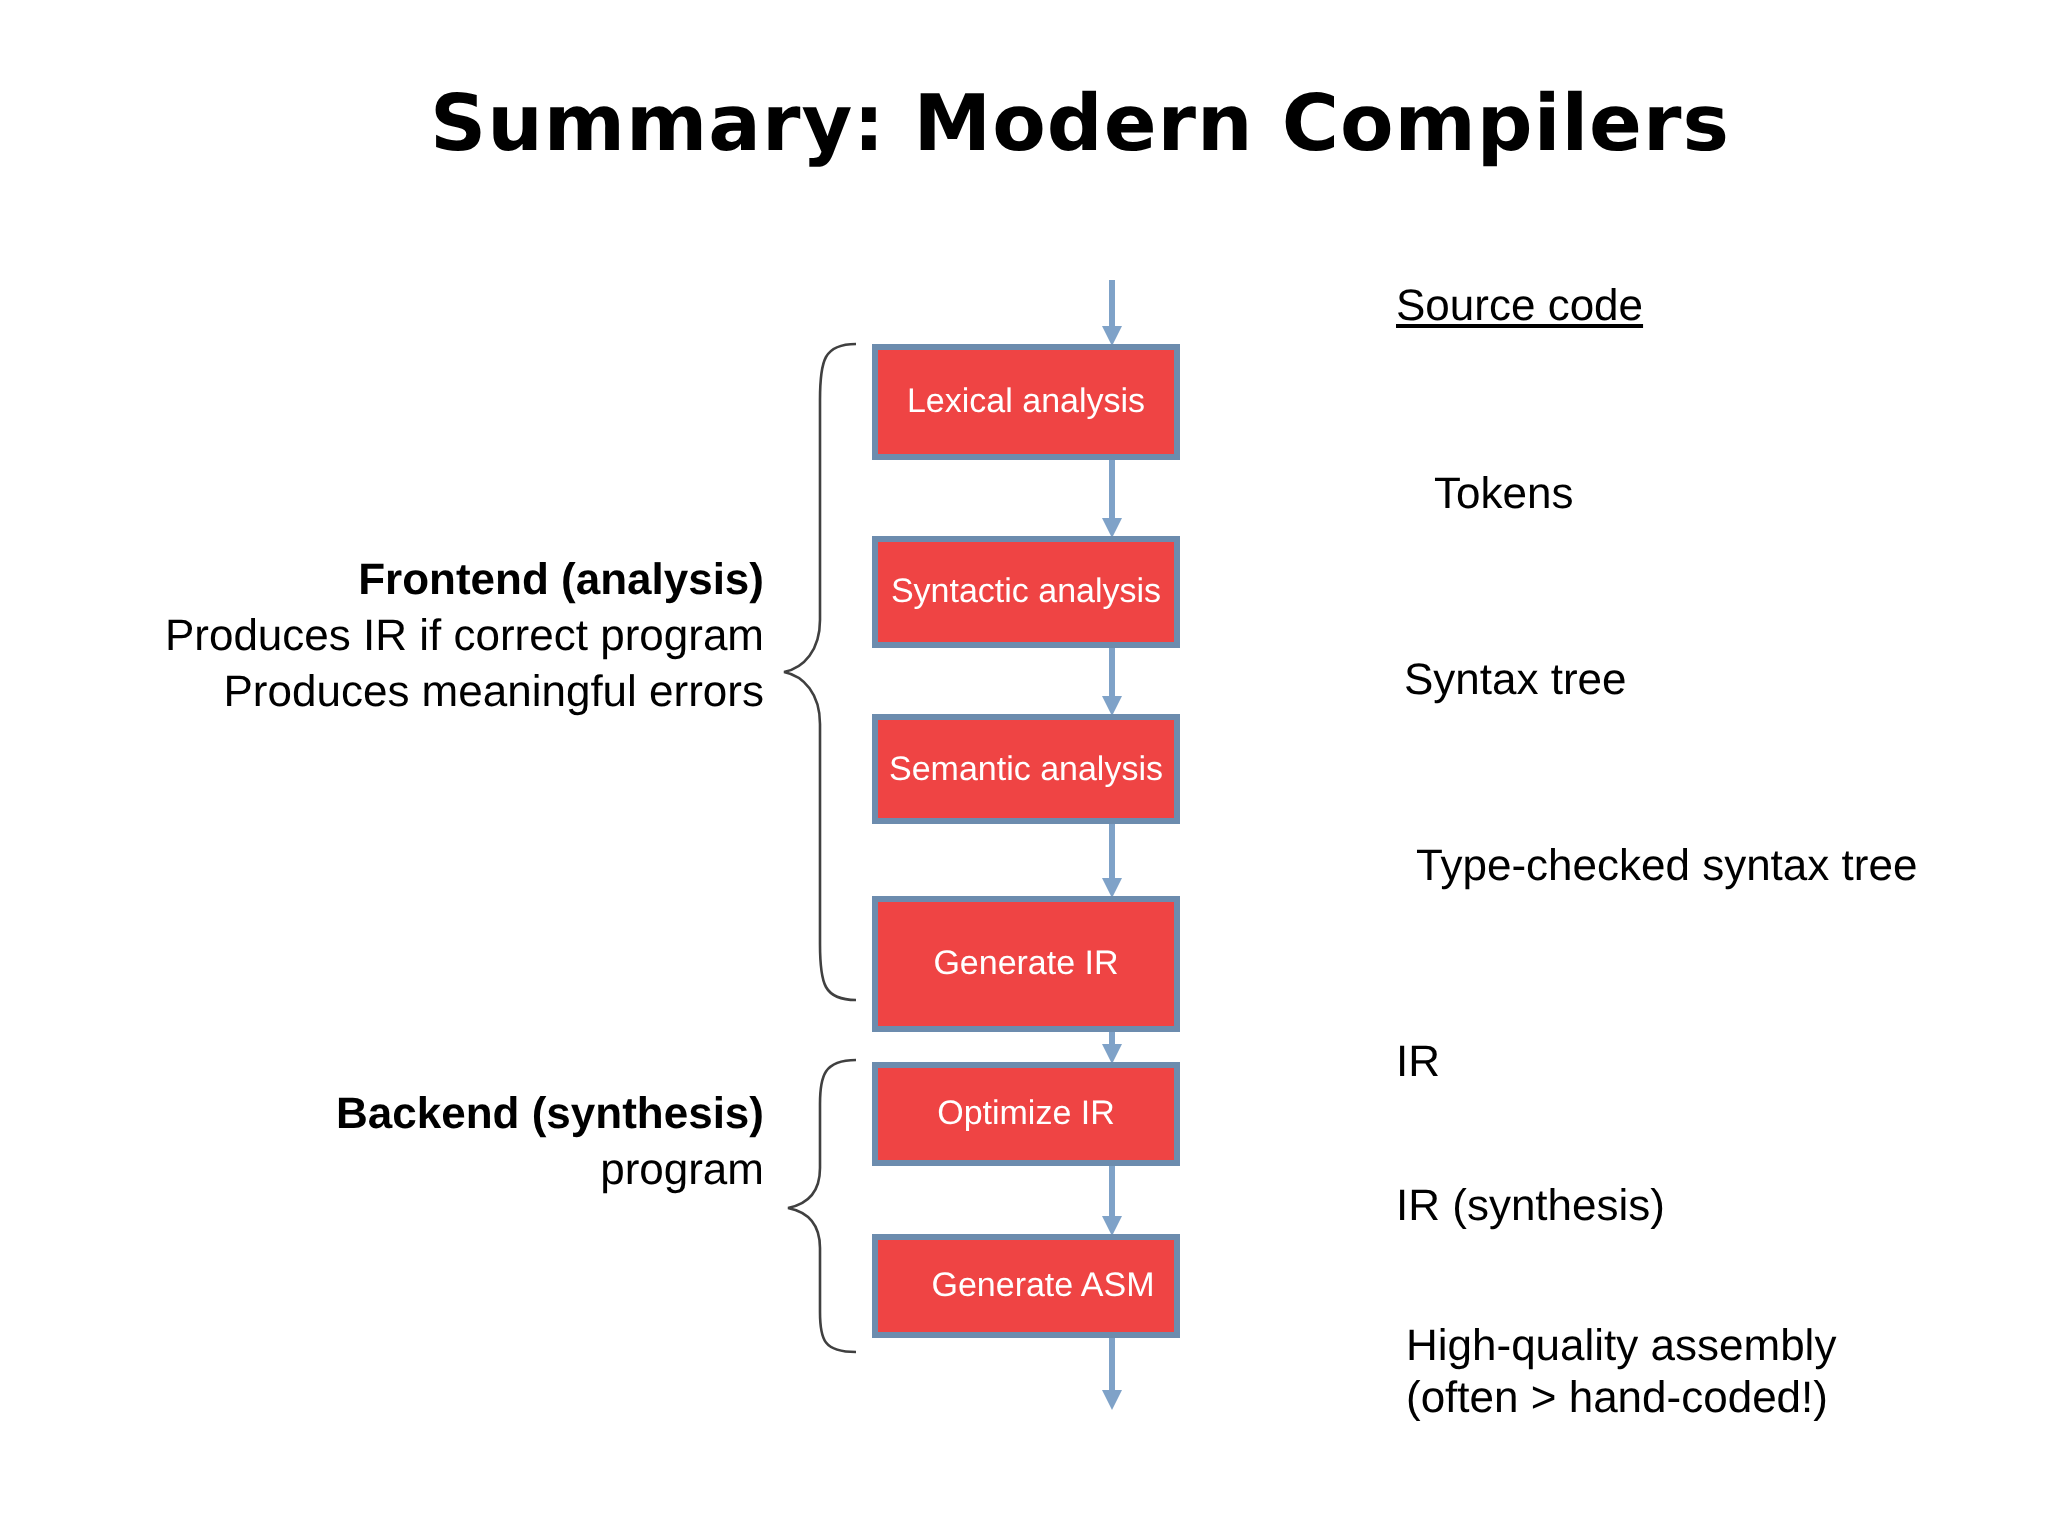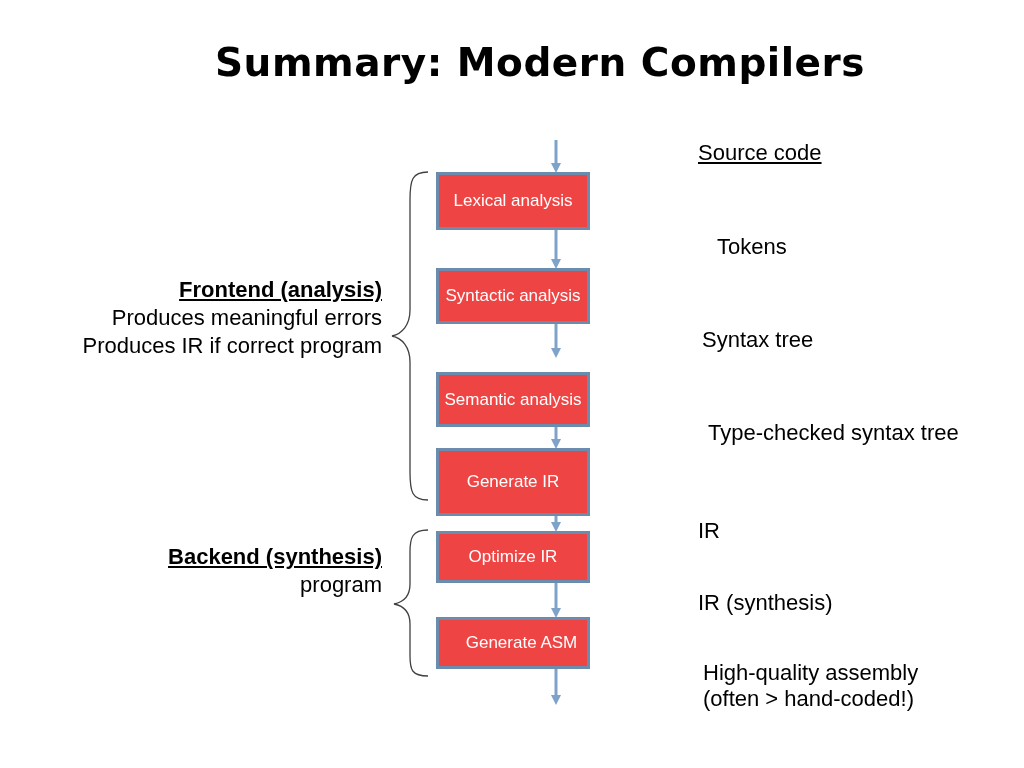--- a/index.html
+++ b/index.html
@@ -6,21 +6,21 @@
     body { width: 1024px; height: 768px; position: relative; overflow: hidden;
            font-family: "Liberation Sans", sans-serif; color: #000; }
     .title { position: absolute; left: 0; width: 1024px; top: 40px; text-align: center;
              font-family: "DejaVu Sans", sans-serif; font-weight: bold; font-size: 39px; letter-spacing: 0.5px; margin-left: 28px; }
     svg.diagram { position: absolute; left: 0; top: 0; }
     .stage { position: absolute; left: 436px; width: 154px; box-sizing: border-box;
              background: #ef4444; border: 3px solid #6c8cae;
              color: #ffffff; font-size: 17px; display: flex; align-items: center; justify-content: center; }
     .io { position: absolute; font-size: 22px; line-height: 26px; white-space: nowrap; }
     .group { position: absolute; right: 642px; text-align: right; font-size: 22px; line-height: 28px; white-space: nowrap; }
-    .group .head { font-weight: bold; text-decoration: underline; }
+    .group .head { font-weight: bold; }
   </style>
 </head>
 <body>
 
 <div class="title">Summary: Modern Compilers</div>
 
 <svg class="diagram" width="1024" height="768">
   <defs>
     <marker id="ah" markerWidth="10" markerHeight="10" refX="5" refY="5" orient="auto" markerUnits="userSpaceOnUse">
       <path d="M0,0 L10,5 L0,10 z" fill="#7fa2c8"></path>
@@ -36,36 +36,36 @@
     <line x1="556" y1="669" x2="556" y2="700" marker-end="url(#ah)"></line>
   </g>
   <g stroke="#404040" stroke-width="1.3" fill="none">
     <path d="M428,172 C412,172 410,180 410,200 L410,310 C410,325 402,334 392,336 C402,338 410,347 410,362 L410,472 C410,492 412,500 428,500"></path>
     <path d="M428,530 C412,530 410,538 410,552 L410,584 C410,596 404,602 394,604 C404,606 410,612 410,624 L410,656 C410,670 412,676 428,676"></path>
   </g>
 </svg>
 
 <div class="stage" style="top:172px;height:58px;">Lexical analysis</div>
 <div class="stage" style="top:268px;height:56px;">Syntactic analysis</div>
-<div class="stage" style="top:357px;height:55px;margin-top:15px;">Semantic analysis</div>
+<div class="stage" style="top:357px;height:55px;">Semantic analysis</div>
 <div class="stage" style="top:448px;height:68px;">Generate IR</div>
 <div class="stage" style="top:531px;height:52px;">Optimize IR</div>
 <div class="stage" style="top:617px;height:52px;padding-left:17px;">Generate ASM</div>
 
 <div class="io" style="left:698px;top:140px;text-decoration:underline;">Source code</div>
 <div class="io" style="left:698px;top:234px;margin-left:19px;">Tokens</div>
 <div class="io" style="left:702px;top:327px;">Syntax tree</div>
 <div class="io" style="left:708px;top:420px;">Type-checked syntax tree</div>
 <div class="io" style="left:698px;top:505px;margin-top:13px;">IR</div>
 <div class="io" style="left:698px;top:590px;">IR (synthesis)</div>
 <div class="io" style="left:703px;top:660px;">High-quality assembly</div>
 <div class="io" style="left:703px;top:686px;">(often &gt; hand-coded!)</div>
 
 <div class="group" style="top:276px;">
   <div class="head">Frontend (analysis)</div>
+  <div>Produces IR if correct program</div>
   <div>Produces meaningful errors</div>
-  <div>Produces IR if correct program</div>
 </div>
 
 <div class="group" style="top:543px;">
   <div class="head">Backend (synthesis)</div>
   <div>program</div>
 </div>
 
 </body></html>

